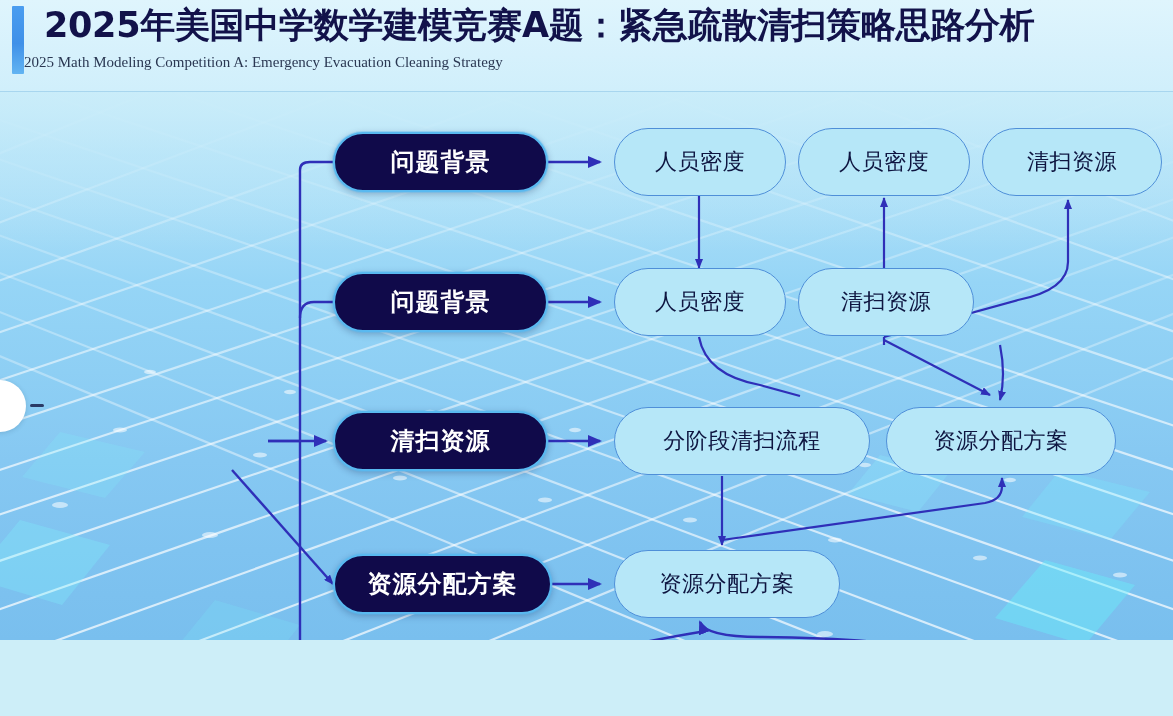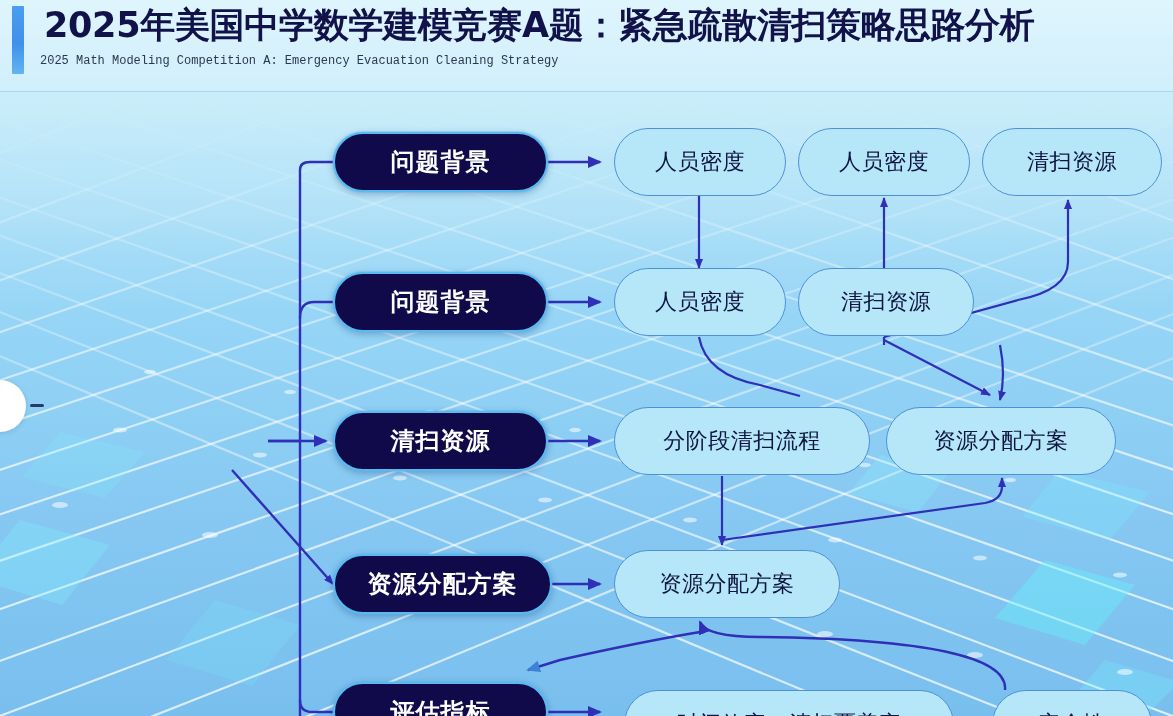--- a/index.html
+++ b/index.html
@@ -4,21 +4,21 @@
 <style>
   * { box-sizing: border-box; margin: 0; padding: 0; }
   html, body {
     width: 1173px; height: 716px;
     overflow: hidden;
     font-family: "Liberation Sans", "DejaVu Sans", sans-serif;
     background: #cdeef8;
   }
   #stage {
     position: relative;
-    width: 1173px; height: 716px;
+    width: 1173px; height: 640px;
     overflow: hidden;
   }
 
   
   #bg {
     position: absolute; inset: 0;
     background:
       linear-gradient(180deg, #d8f2fb 0%, #cdeefa 12%, #b3e2f8 26%, #96d5f6 44%,
                               #8ecff4 58%, #86c8f2 72%, #7fc3f0 86%, #79bfee 100%);
   }
@@ -42,25 +42,25 @@
   #header-title {
     position: absolute; left: 44px; top: 2px;
     font-size: 35px;
     font-weight: bold;
     letter-spacing: -0.3px;
     color: #12124a;
     white-space: nowrap;
     font-family: "DejaVu Sans", "Liberation Sans", sans-serif;
   }
   #header-subtitle {
-    position: absolute; left: 40px; top: 54px;
-    font-size: 12px;
+    position: absolute; left: 24px; top: 54px;
+    font-size: 15px;
     color: #2a3752;
     white-space: nowrap;
-    font-family: Liberation Mono, monospace;
+    font-family: Liberation Serif, serif;
   }
   #header-hairline {
     position: absolute; left: 0; top: 91px; width: 1173px; height: 1px;
     background: rgba(120,185,225,0.45);
   }
 
   
   #side-handle {
     position: absolute; left: -26px; top: 380px;
     width: 52px; height: 52px; border-radius: 50%;

